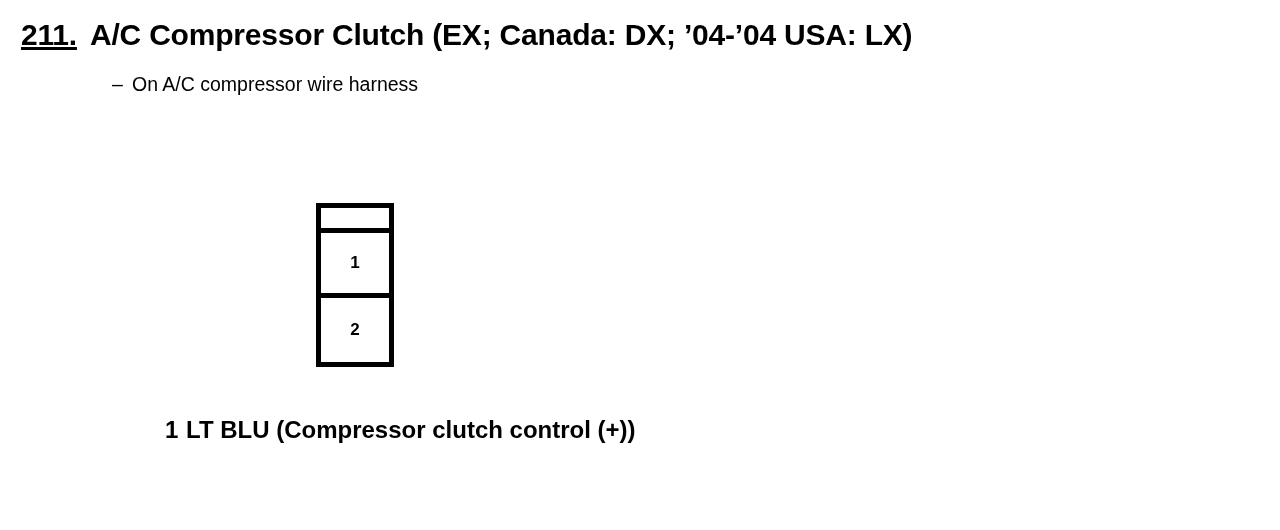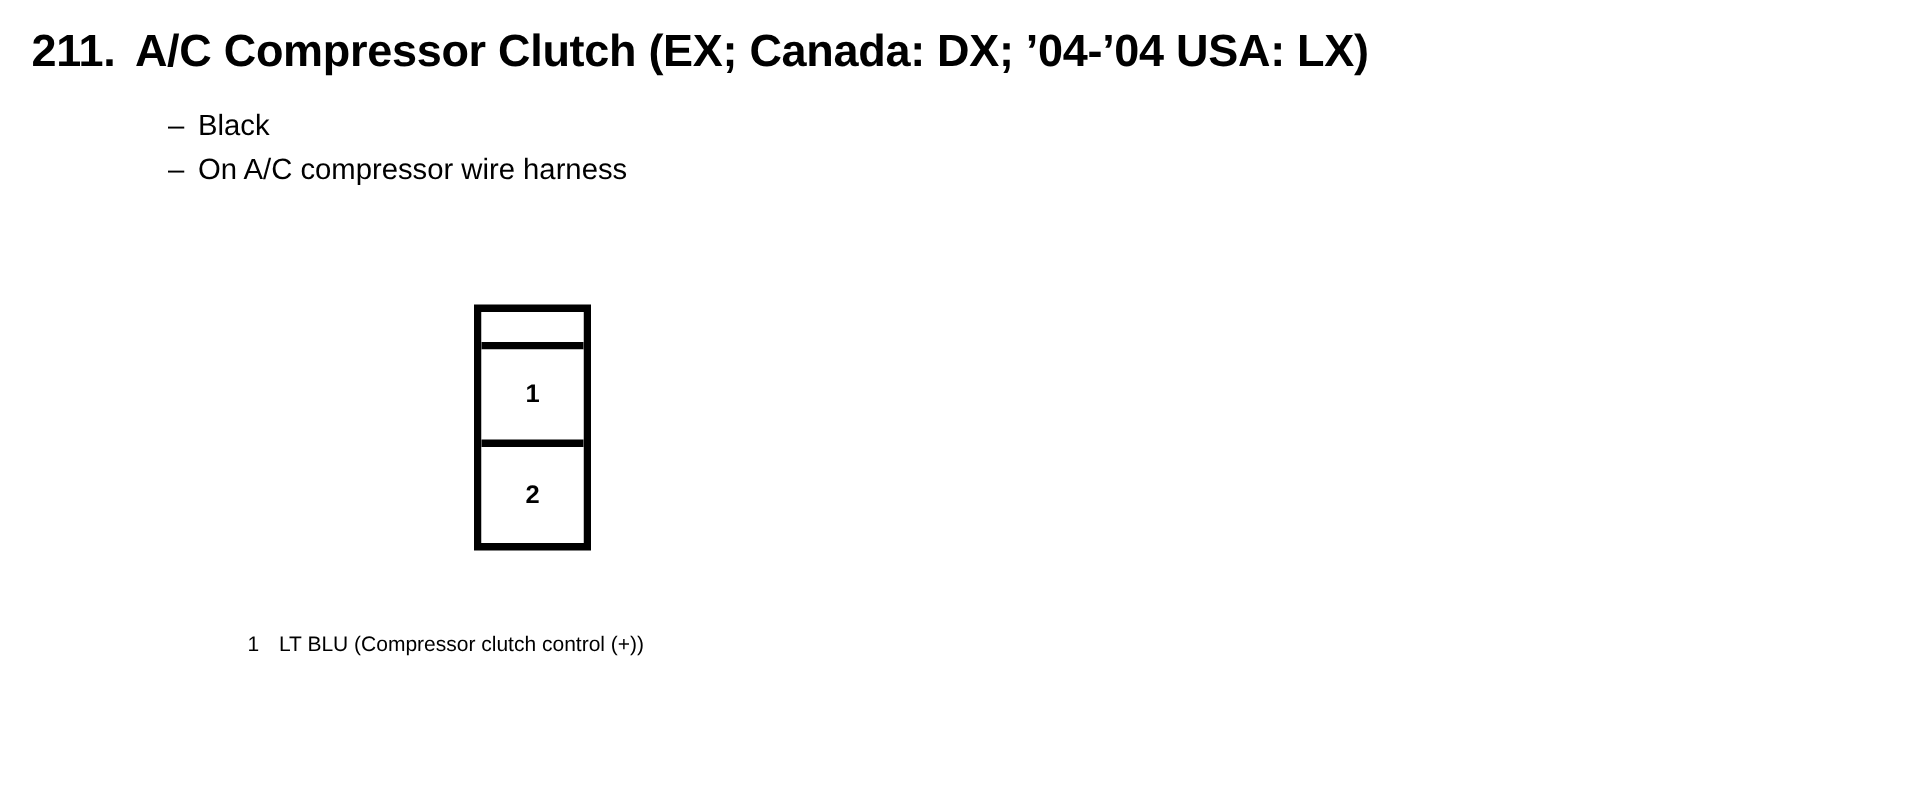--- a/index.html
+++ b/index.html
@@ -24,20 +24,21 @@
     top: 18px;
     font-size: 30px;
     font-weight: bold;
     letter-spacing: -0.2px;
     white-space: nowrap;
     line-height: 34px;
   }
   .page-title .title-number {
     display: inline-block;
     margin-right: 13px;
+    text-decoration: underline;
   }
 
   
   .attr-list {
     position: absolute;
     left: 112px;
     top: 70px;
     font-size: 19.5px;
     line-height: 29px;
     white-space: nowrap;
@@ -88,46 +89,44 @@
     display: block;
     line-height: 1;
     transform: translateY(-1px);
   }
 
   
   .pin-legend {
     position: absolute;
     left: 165px;
     top: 414px;
-    font-size: 14px;
+    font-size: 24px;
     line-height: 31px;
     white-space: nowrap;
+    font-weight: bold;
   }
   .legend-row {
     display: block;
   }
   .legend-pin {
     display: inline-block;
     min-width: 16px;
   }
   .legend-desc {
     margin-left: 5px;
   }
 </style>
 </head>
 <body>
 
 <div class="page-title">
   <span class="title-number">211.</span><span class="title-text">A/C Compressor Clutch (EX; Canada: DX; ’04-’04 USA: LX)</span>
 </div>
 
 <div class="attr-list">
-  <span class="attr-item">
-    <span class="attr-dash">–</span><span>Black</span>
-  </span>
   <span class="attr-item">
     <span class="attr-dash">–</span><span>On A/C compressor wire harness</span>
   </span>
 </div>
 
 <div class="connector-diagram">
   <div class="connector-cell cell-blank">
     <span class="cell-label"></span>
   </div>
   <div class="connector-cell cell-pin1">

